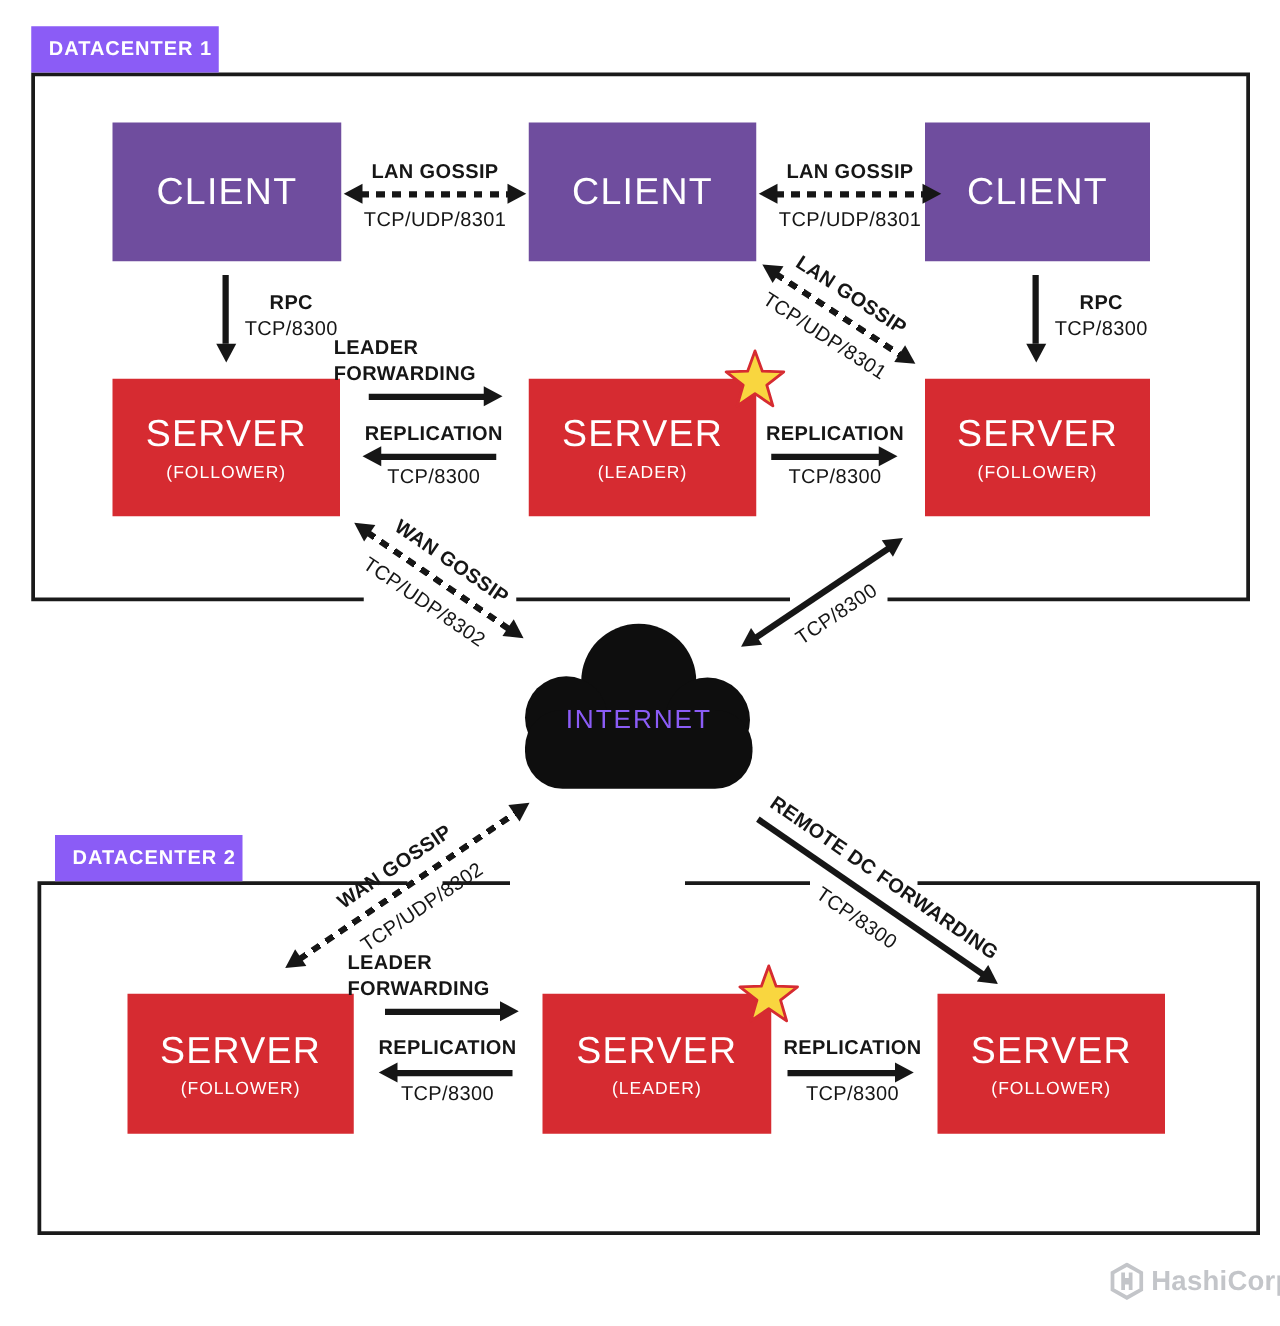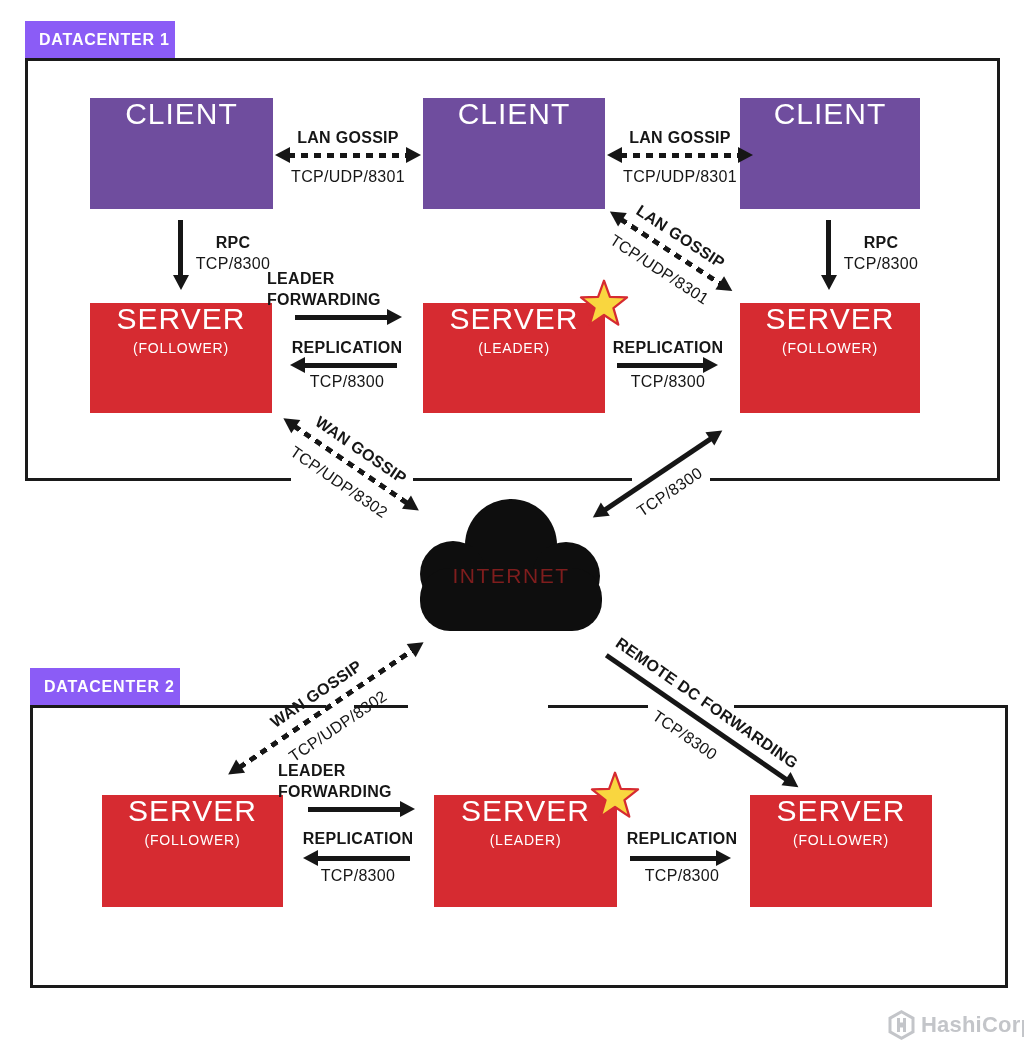--- a/index.html
+++ b/index.html
@@ -4,21 +4,21 @@
 <style>
   html,body{margin:0;padding:0;background:#ffffff;}
   .canvas{position:relative;width:1024px;height:1061px;background:#ffffff;overflow:hidden;
           font-family:"Liberation Sans",sans-serif;color:#161616;}
   
   .dc-box{position:absolute;border:3px solid #1a1a1a;background:transparent;}
   .dc-label{position:absolute;background:#8b5cf6;color:#fff;display:flex;align-items:center;
             padding-left:14px;font-size:16px;font-weight:600;letter-spacing:.8px;}
   .gap{position:absolute;background:#fff;}
   
-  .node{position:absolute;display:flex;flex-direction:column;align-items:center;}
+  .node{position:absolute;display:flex;flex-direction:column;align-items:center;justify-content:center;}
   .client{background:#6F4D9E;}
   .server{background:#D62B31;}
   .node-title{color:#fff;font-size:30px;font-weight:400;letter-spacing:1px;line-height:32px;}
   .node-role{color:#fff;font-size:14px;font-weight:400;letter-spacing:.8px;margin-top:5px;}
   
   .connector{position:absolute;display:flex;flex-direction:column;align-items:center;}
   .conn-label{font-size:16px;font-weight:700;letter-spacing:.3px;line-height:19px;white-space:nowrap;text-align:center;}
   .conn-port{font-size:16px;font-weight:500;letter-spacing:.3px;line-height:19px;margin-top:3px;white-space:nowrap;}
   .rot{transform-origin:50% 50%;}
   
@@ -35,42 +35,42 @@
     border-left:8.5px solid transparent;border-right:8.5px solid transparent;border-top:15px solid #161616;}
   .side-label{position:absolute;text-align:center;}
   .side-label .conn-label{display:block;}
   .side-label .conn-port{display:block;margin-top:2px;}
   
   .block-label{position:absolute;font-size:16px;font-weight:700;line-height:21px;letter-spacing:.3px;}
   .mini-label{position:absolute;text-align:center;font-size:16px;font-weight:700;letter-spacing:.3px;}
   .mini-port{position:absolute;text-align:center;font-size:16px;font-weight:500;letter-spacing:.3px;}
   .abs-arrow{position:absolute;height:5px;}
   
-  .cloud-label{position:absolute;text-align:center;color:#7f1d1d;font-size:21px;letter-spacing:1.5px;font-weight:400;}
+  .cloud-label{position:absolute;text-align:center;color:#8b5cf6;font-size:21px;letter-spacing:1.5px;font-weight:400;}
   
   .star{position:absolute;}
   
   .brand{position:absolute;display:flex;align-items:center;gap:6px;color:#c3c5c9;}
   .brand-text{font-size:22px;font-weight:700;letter-spacing:.2px;}
 </style>
 </head>
 <body>
 
 <div class="canvas">
 
   <div class="dc-box" style="left:25px;top:58px;width:969px;height:417px;"></div>
   <div class="dc-label" style="left:25px;top:21px;width:136px;height:37px;">
     <span>DATACENTER 1</span>
   </div>
 
   <div class="gap" style="left:291px;top:471px;width:122px;height:11px;"></div>
   <div class="gap" style="left:632px;top:471px;width:78px;height:11px;"></div>
 
   <div class="dc-box" style="left:30px;top:705px;width:972px;height:277px;"></div>
-  <div class="dc-label" style="left:30px;top:668px;width:136px;height:37px;">
+  <div class="dc-label" style="left:44px;top:668px;width:136px;height:37px;">
     <span>DATACENTER 2</span>
   </div>
 
   <div class="gap" style="left:326px;top:701px;width:28px;height:11px;"></div>
   <div class="gap" style="left:408px;top:701px;width:140px;height:11px;"></div>
   <div class="gap" style="left:648px;top:701px;width:86px;height:11px;"></div>
 
   <div class="node client" style="left:90px;top:98px;width:183px;height:111px;">
     <div class="node-title">CLIENT</div>
   </div>

